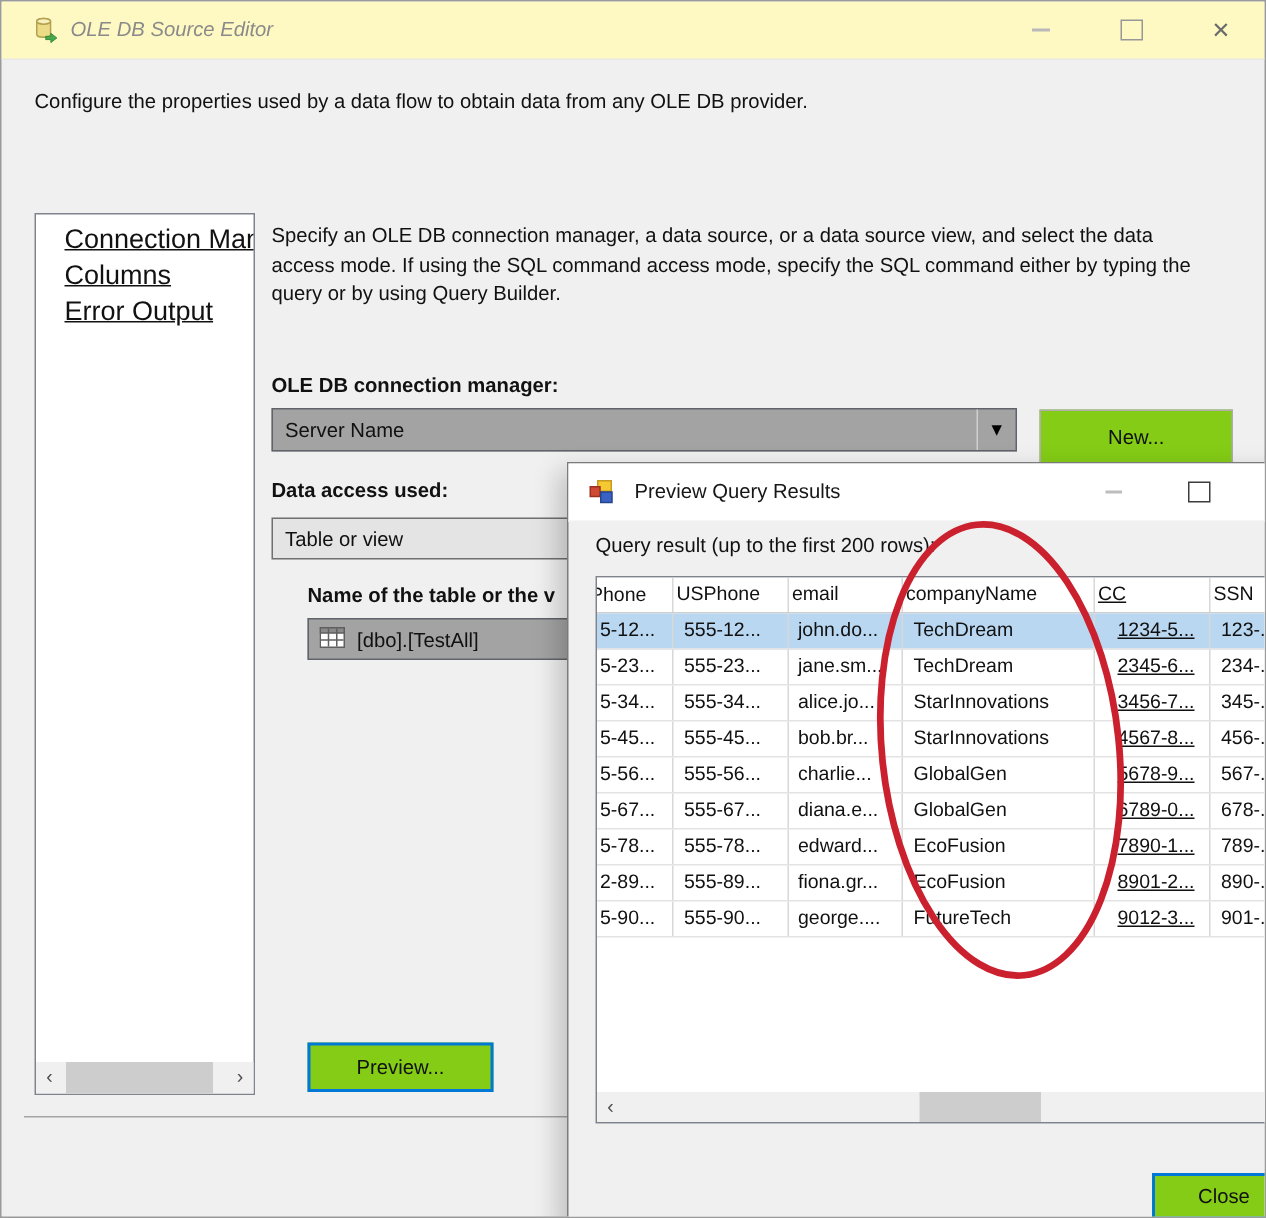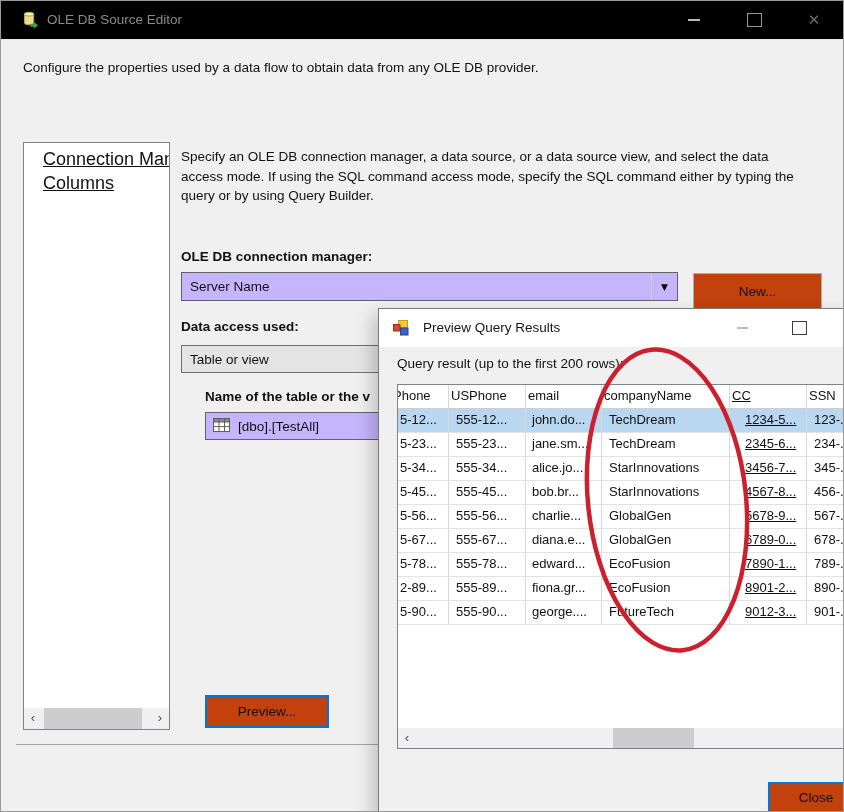--- a/index.html
+++ b/index.html
@@ -1,43 +1,43 @@
 <!DOCTYPE html>
 <html><head>
 <meta charset="utf-8">
 <style>
   html,body{margin:0;padding:0;background:#fff;}
   .canvas{position:relative;width:844px;height:812px;background:#f0f0f0;overflow:hidden;
           font-family:"Liberation Sans",sans-serif;color:#111;box-sizing:border-box;
           border:1px solid #9a9a9a;}
   
-  .titlebar{position:absolute;left:0;top:0;right:0;height:38px;background:#000000;border-bottom:1px solid #e8e8e8;}
+  .titlebar{position:absolute;left:0;top:0;right:0;height:38px;background:#fef9c3;border-bottom:1px solid #e8e8e8;font-style:italic;}
   .title-text{position:absolute;left:46px;top:11px;font-size:13.5px;color:#8a8a8a;white-space:nowrap;}
   .app-icon{position:absolute;left:19px;top:9px;width:20px;height:20px;}
   .winbtn{position:absolute;top:0;width:46px;height:38px;display:flex;align-items:center;justify-content:center;}
   .min-glyph{width:12px;height:2px;background:#b9b9b9;}
   .max-glyph{width:13px;height:12px;border:1px solid #979797;background:transparent;}
   .close-glyph{font-size:15px;color:#6b6b6b;font-family:"DejaVu Sans",sans-serif;line-height:1;}
   .intro{position:absolute;left:22px;top:59px;font-size:13.5px;}
   .navbox{position:absolute;left:22px;top:141px;width:145px;height:586px;background:#fff;border:1px solid #7e838c;}
   .nav-list{position:absolute;left:0;top:4px;right:0;}
   .nav-item{height:24px;line-height:24px;padding-left:19px;font-size:18px;white-space:nowrap;overflow:hidden;text-decoration:underline;}
   .hscroll{position:absolute;left:0;bottom:0;width:100%;height:21px;background:#f0f0f0;}
   .hs-arrow{position:absolute;top:0;width:18px;height:21px;line-height:20px;text-align:center;color:#4f4f4f;font-size:13px;}
   .hs-arrow.left{left:0;} .hs-arrow.right{right:0;}
   .hs-thumb{position:absolute;top:0;height:21px;background:#cdcdcd;}
   .navbox .hs-thumb{left:20px;width:98px;}
   .instructions{position:absolute;left:180px;top:146px;width:618px;font-size:13.5px;line-height:19.5px;}
   .lbl{position:absolute;font-size:13.5px;white-space:nowrap;font-weight:bold;}
-  .combo{position:absolute;background:#c4b5fd;border:1px solid #60646a;box-sizing:border-box;
+  .combo{position:absolute;background:#a3a3a3;border:1px solid #60646a;box-sizing:border-box;
          display:flex;align-items:center;font-size:13.5px;}
   .combo .val{padding-left:8px;white-space:nowrap;overflow:hidden;}
   .combo-arrow{position:absolute;right:0;top:0;bottom:0;width:25px;display:flex;align-items:center;justify-content:center;
                border-left:1px solid #cfcfcf;font-size:9px;color:#000;font-family:"DejaVu Sans",sans-serif;}
-  .btn{position:absolute;background:#c2410c;border:1px solid #adadad;box-sizing:border-box;font-size:13.5px;
+  .btn{position:absolute;background:#84cc16;border:1px solid #adadad;box-sizing:border-box;font-size:13.5px;
        display:flex;align-items:center;justify-content:center;color:#111;}
   .btn.accent-border{border-width:2px;border-color:#0078d7;}
   .divider{position:absolute;left:15px;top:743px;width:362px;height:1px;background:#a5a5a5;}
   .table-icon{margin-left:7px;flex:none;}
   
   .dialog{position:absolute;left:377px;top:307px;width:492px;height:512px;background:#f0f0f0;
           border:1px solid #7b7b7b;box-sizing:border-box;box-shadow:-6px 6px 16px rgba(0,0,0,0.20);z-index:10;}
   .dlg-titlebar{position:absolute;left:0;top:0;right:0;height:38px;background:#fff;border-bottom:1px solid #f0f0f0;}
   .dlg-icon{position:absolute;left:13px;top:10px;width:18px;height:18px;}
   .dlg-title-text{position:absolute;left:44px;top:11px;font-size:13.5px;color:#161616;white-space:nowrap;}
@@ -85,20 +85,21 @@
         <span class="close-glyph">✕</span>
       </div>
   </div>
 
   <div class="intro">Configure the properties used by a data flow to obtain data from any OLE DB provider.</div>
 
   <div class="navbox">
     <div class="nav-list">
         <div class="nav-item">Connection Manager</div>
         <div class="nav-item">Columns</div>
+        <div class="nav-item">Error Output</div>
       </div>
     <div class="hscroll">
       <div class="hs-arrow left">‹</div>
       <div class="hs-thumb"></div>
       <div class="hs-arrow right">›</div>
     </div>
   </div>
 
   <div class="instructions">Specify an OLE DB connection manager, a data source, or a data source view, and select the data access mode. If using the SQL command access mode, specify the SQL command either by typing the query or by using Query Builder.</div>
 

